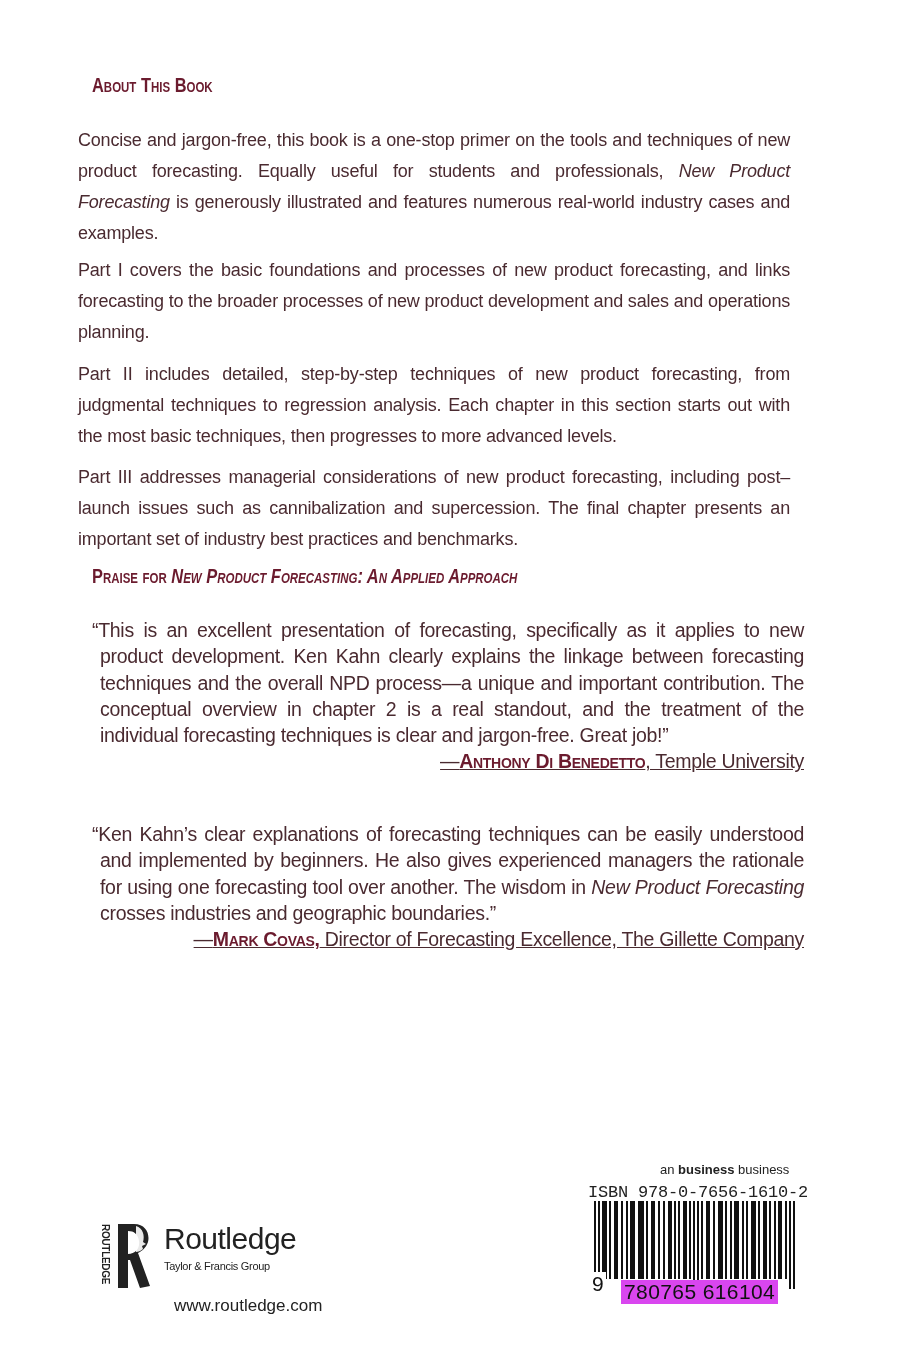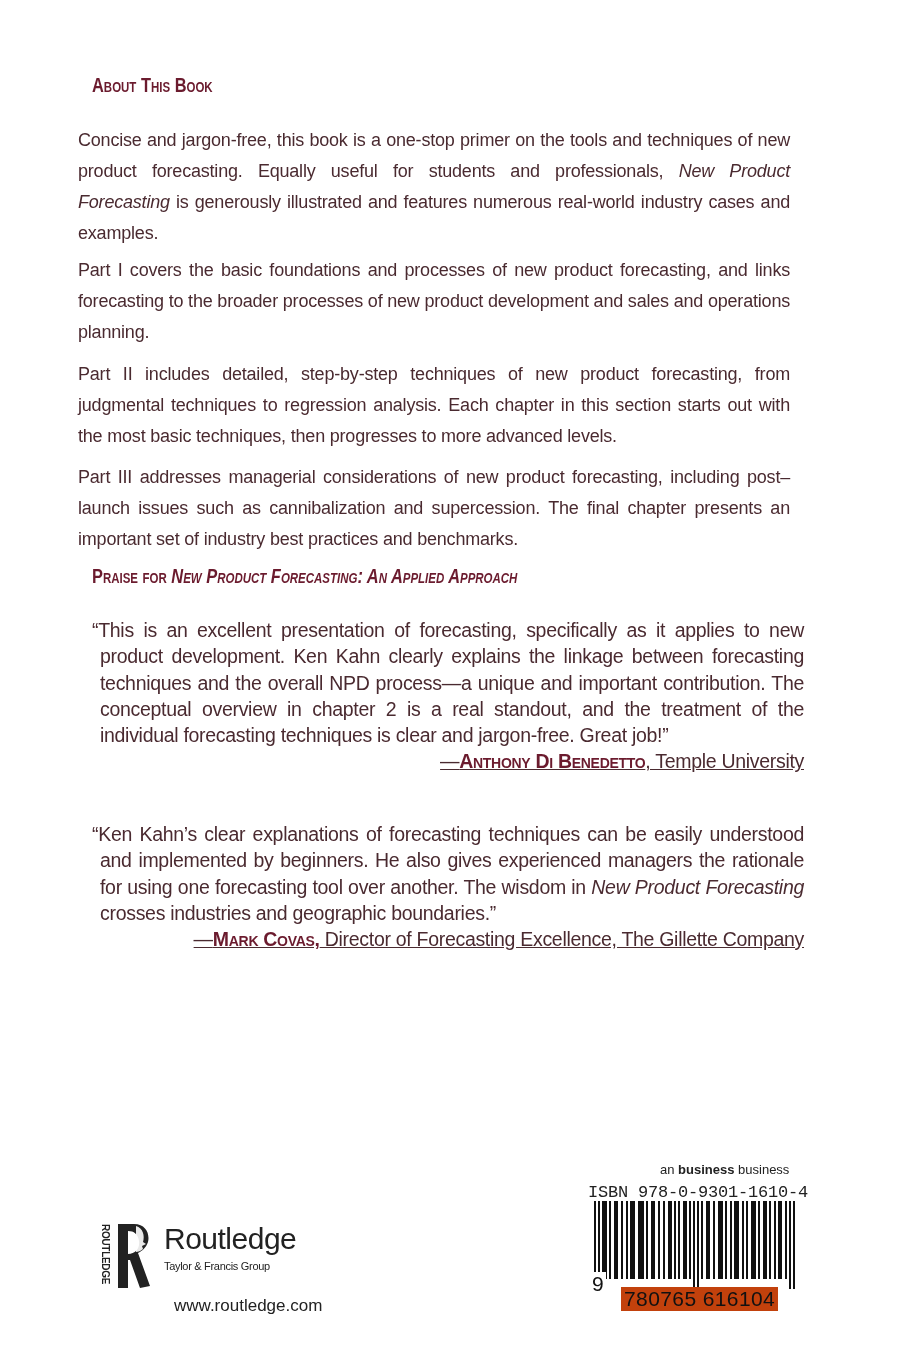--- a/index.html
+++ b/index.html
@@ -25,21 +25,21 @@
   .logo-r { position: absolute; left: 20px; top: 2px; width: 36px; height: 68px; }
   .logo-name { position: absolute; left: 68px; top: 2px; font-size: 30px; color: #222; letter-spacing: -0.5px; }
   .logo-group { position: absolute; left: 68px; top: 40px; font-size: 11px; color: #222; letter-spacing: -0.3px; }
   .logo-url { position: absolute; left: 78px; top: 76px; font-size: 17px; color: #222; }
   .informa { position: absolute; left: 660px; top: 1162px; font-size: 13px; color: #222; white-space: nowrap; }
   .informa b { font-weight: bold; }
   .isbn { position: absolute; left: 588px; top: 1183px; font-family: "Liberation Mono", monospace; font-size: 17px; color: #222; letter-spacing: -0.2px; white-space: nowrap; }
   .barcode { position: absolute; left: 588px; top: 1201px; width: 220px; height: 110px; }
   .barcode-digits { position: absolute; left: 588px; top: 1272px; width: 220px; font-size: 21px; color: #111; white-space: nowrap; }
   .bc-first { position: absolute; left: 2px; top: 0; background: #fff; padding: 0 2px; }
-  .bc-rest { position: absolute; left: 33px; top: 15px; background: #c2410c; padding: 0 3px; letter-spacing: 0.4px; }
+  .bc-rest { position: absolute; left: 33px; top: 8px; background: #d946ef; padding: 0 3px; letter-spacing: 0.4px; }
 </style>
 </head>
 <body>
 
 <div class="page">
 
   <div class="heading" style="top:74px;">About This Book</div>
 
   <div class="para" style="top:125px;">
     <span>Concise and jargon-free, this book is a one-stop primer on the tools and techniques of new product forecasting. Equally useful for students and professionals, </span><i>New Product Forecasting</i><span> is generously illustrated and features numerous real-world industry cases and examples.</span>
@@ -80,21 +80,21 @@
       <path d="M20 4 C27 6 29 14 27 20 L30 22 L26 24 L27 27 C25 29 22 30 20 30" fill="#fff" opacity="0.9"></path>
     </svg>
     <div class="logo-name">Routledge</div>
     <div class="logo-group">Taylor &amp; Francis Group</div>
     <div class="logo-url">www.routledge.com</div>
   </div>
 
   <div class="informa">
     <span>an </span><b>business</b><span> business</span>
   </div>
-  <div class="isbn">ISBN 978-0-9301-1610-4</div>
+  <div class="isbn">ISBN 978-0-7656-1610-2</div>
 
   <svg class="barcode" viewBox="0 0 220 110">
     <g fill="#111">
       <rect x="6" y="0" width="2" height="88"></rect>
         <rect x="10" y="0" width="2" height="88"></rect>
       <rect x="14" y="0" width="5" height="78"></rect>
         <rect x="21" y="0" width="2" height="78"></rect>
       <rect x="26" y="0" width="4" height="78"></rect>
         <rect x="33" y="0" width="2" height="78"></rect>
       <rect x="38" y="0" width="2" height="78"></rect>

